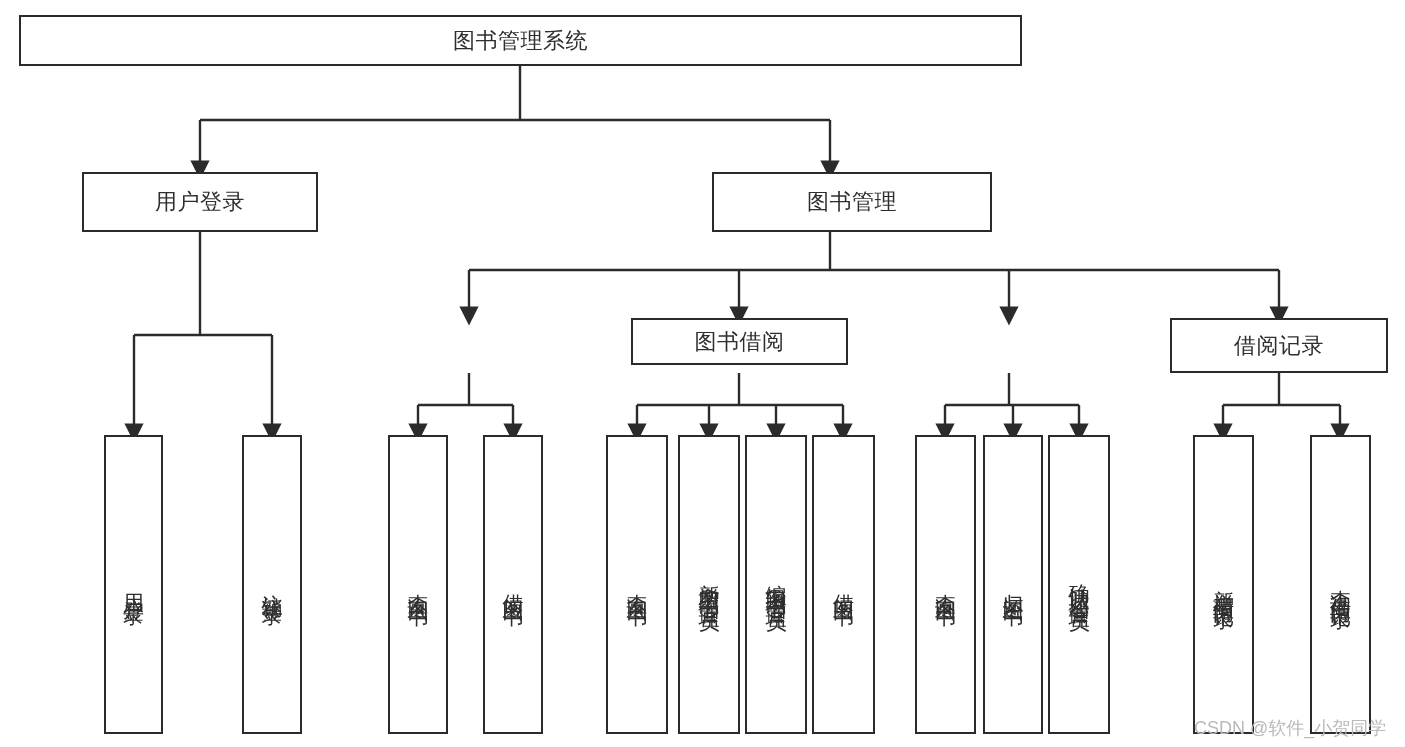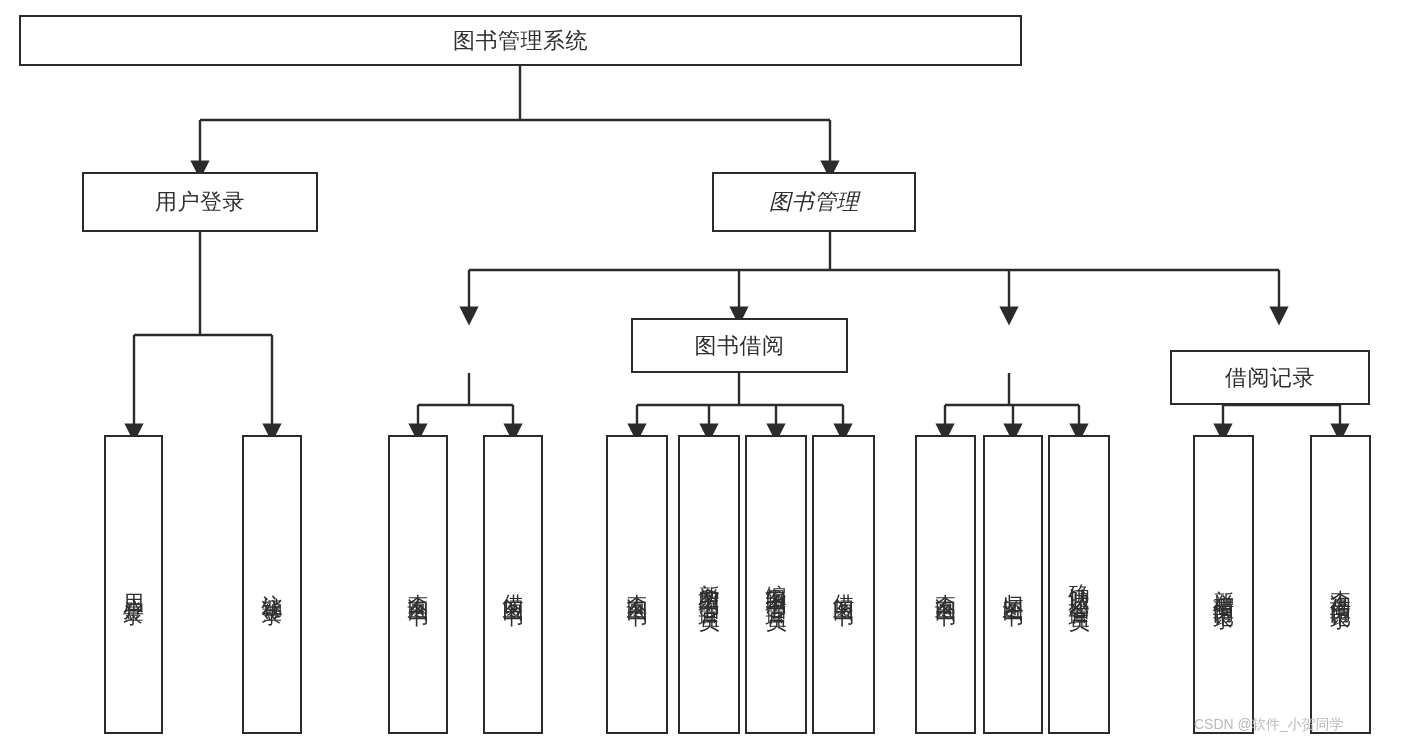--- a/index.html
+++ b/index.html
@@ -56,21 +56,21 @@
     writing-mode: vertical-rl;
     text-orientation: upright;
     font-size: 21px;
     letter-spacing: 4px;
     white-space: normal;
     max-height: 100%;
     text-align: center;
   }
   .watermark {
     position: absolute;
-    font-size: 14px;
+    font-size: 18px;
     color: #b9b9b9;
     white-space: nowrap;
     user-select: none;
   }
 </style>
 </head>
 <body>
 
 <div id="canvas">
 
@@ -127,28 +127,28 @@
     </g>
   </svg>
 
   <div class="node root h" style="left:19px; top:15px; width:1003px; height:51px;">
     <span class="node-label">图书管理系统</span>
   </div>
 
   <div class="node h" style="left:82px; top:172px; width:236px; height:60px;">
     <span class="node-label">用户登录</span>
   </div>
-  <div class="node h" style="left:712px; top:172px; width:204px; height:60px;font-style:italic;">
+  <div class="node h" style="left:712px; top:172px; width:280px; height:60px;">
     <span class="node-label">图书管理</span>
   </div>
 
-  <div class="node h" style="left:631px; top:318px; width:217px; height:55px;">
+  <div class="node h" style="left:631px; top:318px; width:217px; height:47px;">
     <span class="node-label">图书借阅</span>
   </div>
-  <div class="node h" style="left:1170px; top:318px; width:200px; height:55px;margin-top:32px;">
+  <div class="node h" style="left:1170px; top:318px; width:218px; height:55px;">
     <span class="node-label">借阅记录</span>
   </div>
 
   <div class="node v" style="left:104px; top:435px; width:59px; height:299px;">
     <span class="node-label">用户登录</span>
   </div>
   <div class="node v" style="left:242px; top:435px; width:60px; height:299px;">
     <span class="node-label">注销登录</span>
   </div>
 

